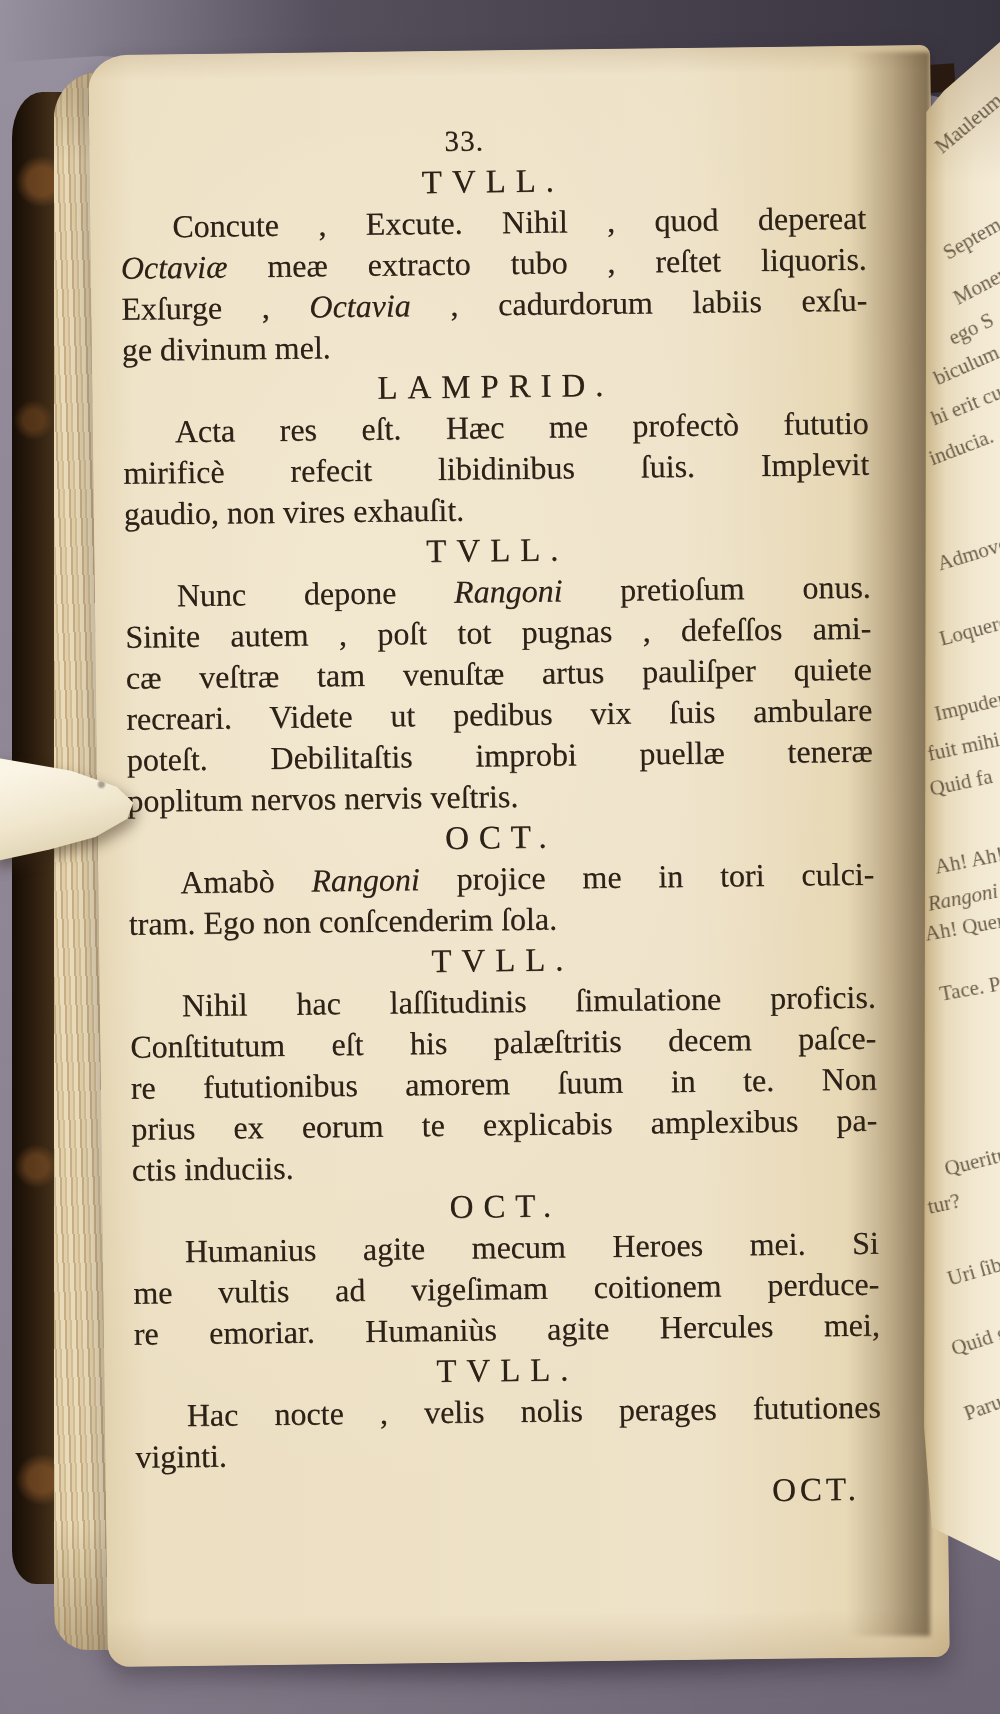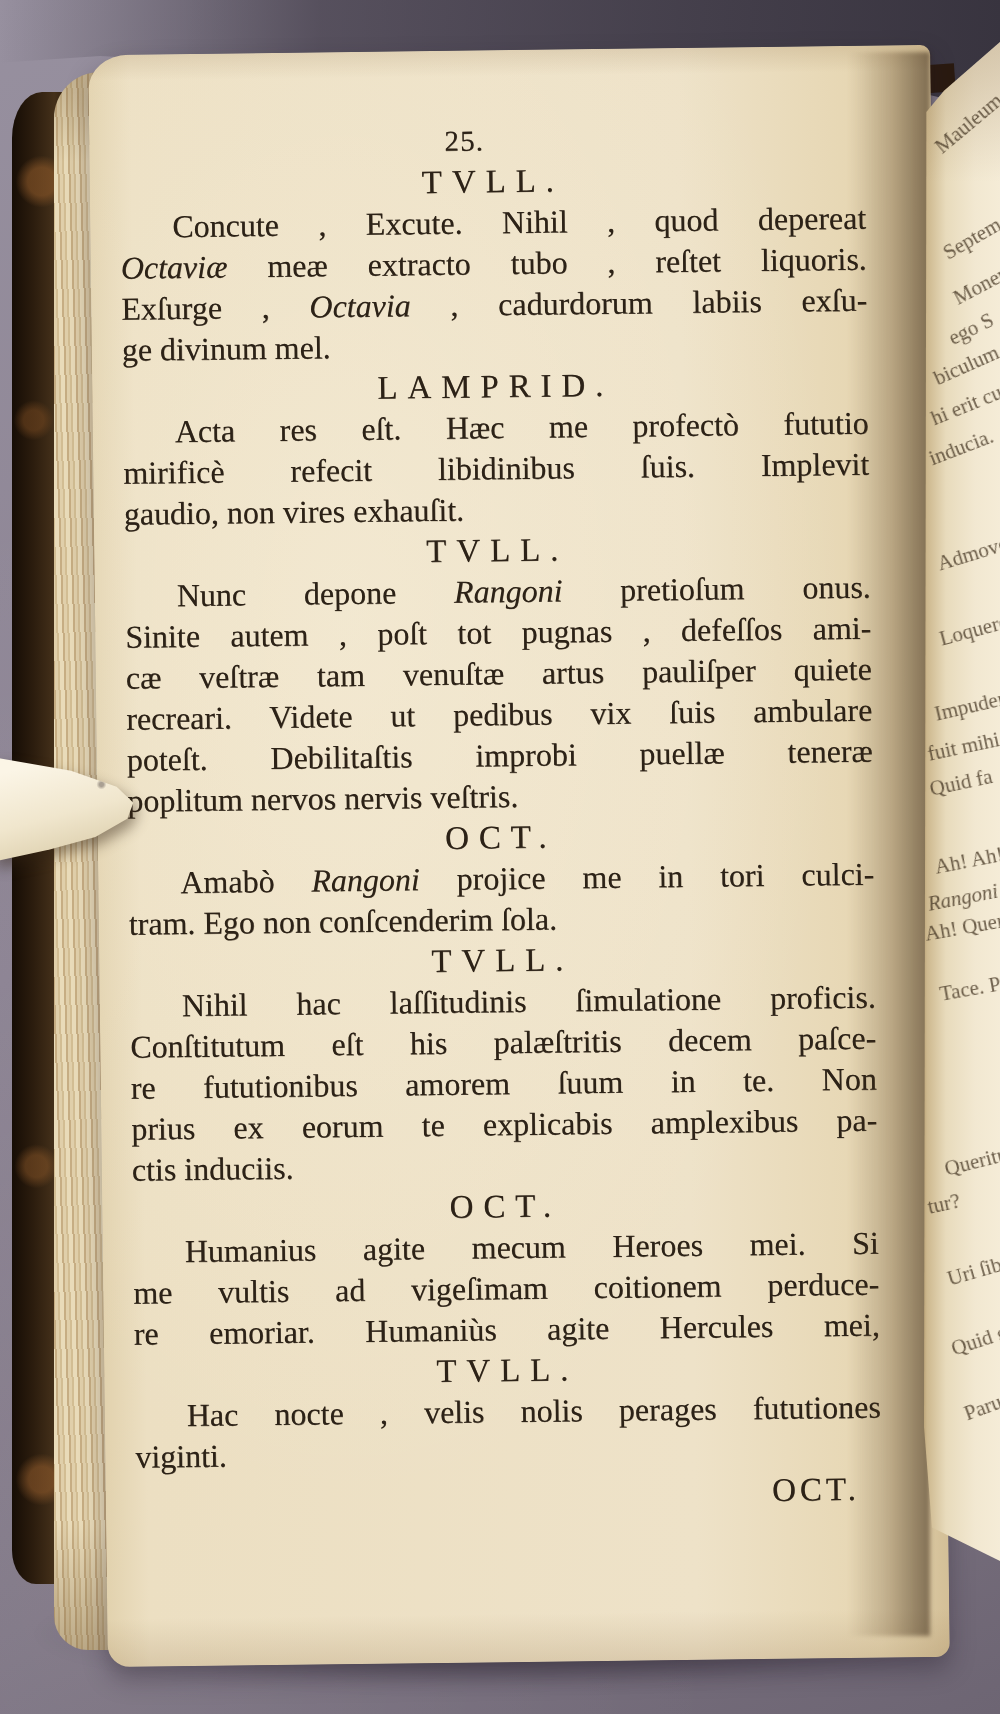--- a/index.html
+++ b/index.html
@@ -105,21 +105,21 @@
 
 <div id="stage">
   <div class="backdrop"></div>
   <div class="top-shadow"></div>
   <div class="book-shadow"></div>
   <div class="spine"></div>
   <div class="page-stack"></div>
   <div class="sliver"></div>
   <div class="page">
     <div class="text-block">
-        <div class="line pagenum"><span>25.</span></div>
+        <div class="line pagenum"><span>33.</span></div>
         <div class="line header"><span>TVLL.</span></div>
         <div class="line body fill ind"><span>Concute , Excute.  Nihil , quod depereat</span></div>
         <div class="line body fill"><span class="it">Octaviæ</span><span> meæ extracto tubo , reſtet liquoris.</span></div>
         <div class="line body fill"><span>Exſurge , </span><span class="it">Octavia</span><span> , cadurdorum labiis exſu-</span></div>
         <div class="line body"><span>ge divinum mel.</span></div>
         <div class="line header"><span>LAMPRID.</span></div>
         <div class="line body fill ind"><span>Acta res eſt.  Hæc me profectò fututio</span></div>
         <div class="line body fill"><span>mirificè refecit libidinibus ſuis.  Implevit</span></div>
         <div class="line body"><span>gaudio, non vires exhauſit.</span></div>
         <div class="line header"><span>TVLL.</span></div>

